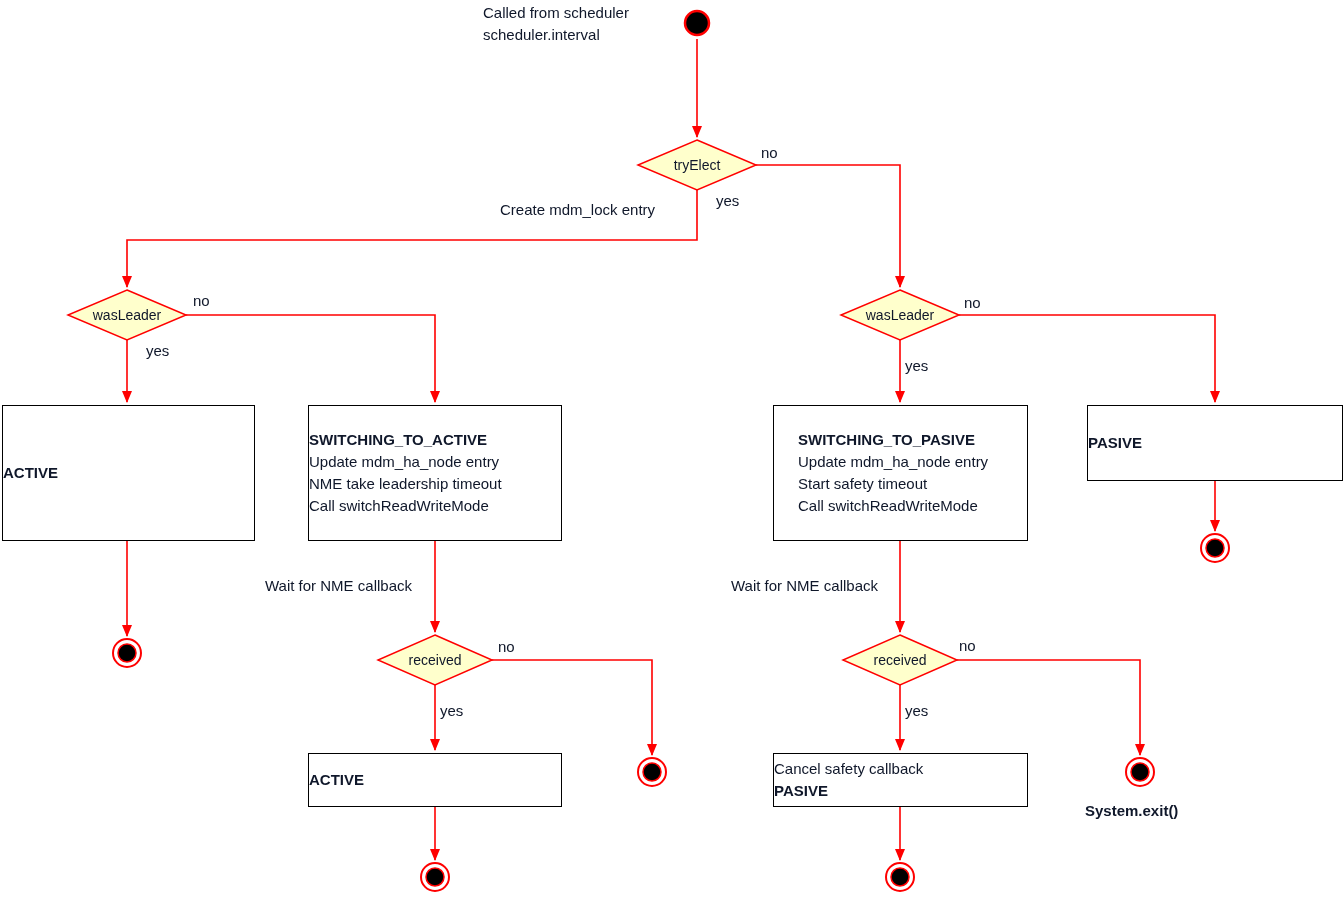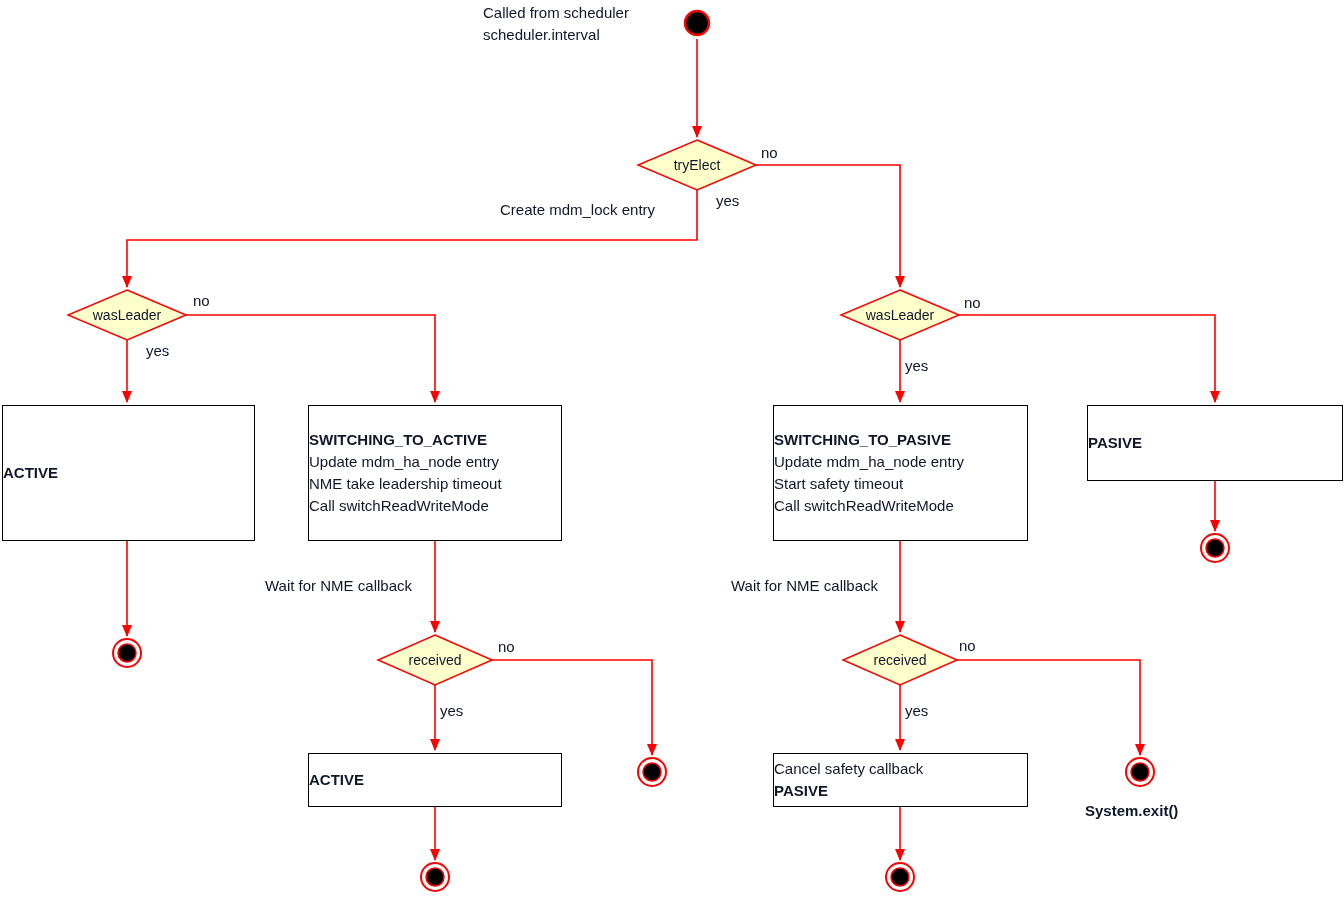--- a/index.html
+++ b/index.html
@@ -128,21 +128,21 @@
     <div class="title">ACTIVE</div>
   </div>
 
   <div class="node" style="left:308px; top:405px; width:254px; height:136px;">
     <div class="title">SWITCHING_TO_ACTIVE</div>
     <div>Update mdm_ha_node entry</div>
     <div>NME take leadership timeout</div>
     <div>Call switchReadWriteMode</div>
   </div>
 
-  <div class="node" style="left:773px; top:405px; width:255px; height:136px;">
+  <div class="node" style="left:773px; top:405px; width:255px; height:136px;padding-left:24px;">
     <div class="title">SWITCHING_TO_PASIVE</div>
     <div>Update mdm_ha_node entry</div>
     <div>Start safety timeout</div>
     <div>Call switchReadWriteMode</div>
   </div>
 
   <div class="node" style="left:1087px; top:405px; width:256px; height:76px;">
     <div class="title">PASIVE</div>
   </div>
 

